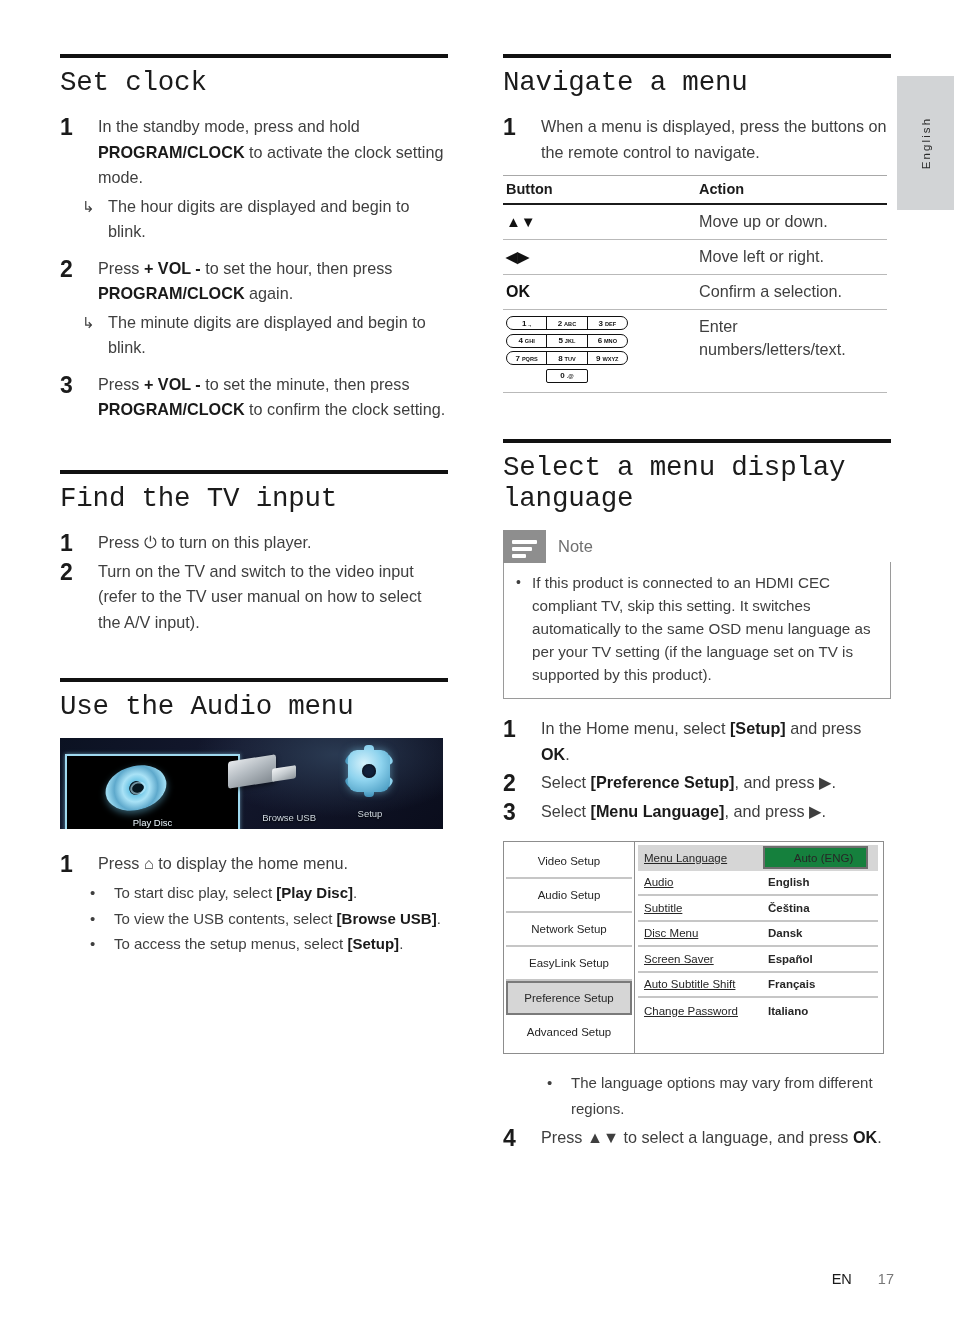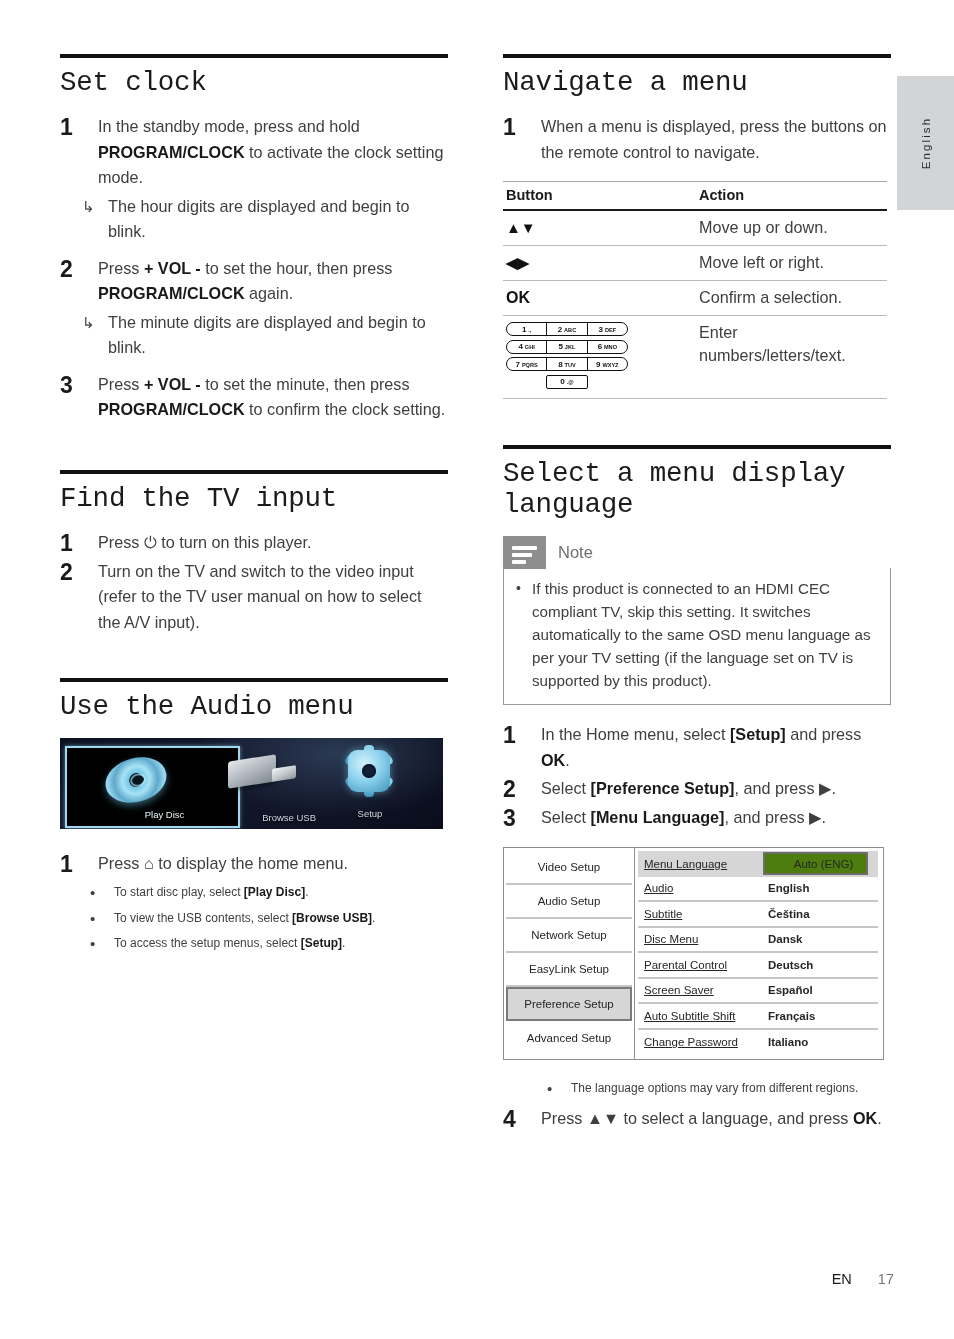--- a/index.html
+++ b/index.html
@@ -103,47 +103,46 @@
   .sub-bullet .dot {
     flex: 0 0 30px;
     font-size: 15px;
     line-height: 25.5px;
     color: #3f3f3f;
     text-align: left;
     padding-left: 6px;
   }
   .sub-bullet .txt {
     flex: 1 1 auto;
-    font-size: 12px;
+    font-size: 15px;
     line-height: 25.5px;
     color: #3f3f3f;
   }
   .sub-bullet .txt b { color:#1a1a1a; font-weight:bold; }
 
   .gap-sm { height: 11px; }
 
   
   .home-img {
     position: relative;
     width: 383px; height: 91px;
     background:
       radial-gradient(ellipse 200px 90px at 72% 18%, #2a3a52 0%, rgba(42,58,82,0) 70%),
       radial-gradient(ellipse 150px 70px at 18% 85%, #1a2640 0%, rgba(26,38,64,0) 70%),
       linear-gradient(135deg, #0b1222 0%, #14182e 40%, #0a0d1c 100%);
     overflow: hidden;
     margin-bottom: 22px;
   }
   .tile-disc {
     position: absolute;
-    left: 5px; top: 8px;
+    left: 5px; top: 16px;
     width: 175px; height: 82px;
     background: #000;
     border: 2px solid #9fd9ef;
     box-shadow: 0 0 4px rgba(150,215,240,.6);
-    padding-left: 12px;
   }
   .disc {
     position: absolute;
     left: 38px; top: 10px;
     width: 62px; height: 44px;
     border-radius: 50%;
     background:
       radial-gradient(circle at 50% 50%, #0b2330 0%, #0b2330 17%, #6fc6e6 19%, #a9e2f6 36%, #5ea9cc 58%, #9fdcf2 78%, #4d90b4 100%);
     transform: rotate(-12deg) skewX(-4deg);
     box-shadow: 0 3px 7px rgba(110,200,235,.45);
@@ -224,21 +223,21 @@
     left: 268px; bottom: 10px;
     width: 84px; text-align: center;
     font-size: 9.5px; color: #cfd8e0;
     text-shadow: 0 1px 2px #000;
   }
 
   
   table.nav {
     width: 384px;
     border-collapse: collapse;
-    margin-top: 16px;
+    margin-top: 10px;
   }
   table.nav th {
     text-align: left;
     font-size: 14.5px;
     font-weight: bold;
     color: #1b1b1b;
     padding: 5px 0 6px 3px;
     border-top: 1.2px solid #a8a8a8;
     border-bottom: 2.4px solid #1b1b1b;
   }
@@ -373,21 +372,21 @@
     position: relative;
   }
   .sr-row:last-child { border-bottom: none; }
   .sr-row.sel { background: #d6d6d6; border-bottom: none; }
   .sr-name { padding-left: 6px; width: 122px; text-decoration: underline; }
   .sr-val  { padding-left: 8px; }
   .sr-row.sel .sr-val {
     position: absolute;
     left: 125px; top: 1px;
     width: 105px; height: 23px;
-    background: #4d7c0f;
+    background: #15803d;
     border: 2.4px solid #6d6d6d;
     display: flex; align-items: center; justify-content: center;
     padding-left: 16px;
   }
   .sr-val.bold { font-weight: bold; }
 
   
   .footer {
     position: absolute;
     left: 0; right: 0;
@@ -614,24 +613,20 @@
           </div>
           <div class="sr-row">
             <div class="sr-name">Subtitle</div>
             <div class="sr-val bold">Čeština</div>
           </div>
           <div class="sr-row">
             <div class="sr-name">Disc Menu</div>
             <div class="sr-val bold">Dansk</div>
           </div>
           <div class="sr-row">
-            <div class="sr-name">Parental Control</div>
-            <div class="sr-val bold">Deutsch</div>
-          </div>
-          <div class="sr-row">
             <div class="sr-name">Screen Saver</div>
             <div class="sr-val bold">Español</div>
           </div>
           <div class="sr-row">
             <div class="sr-name">Auto Subtitle Shift</div>
             <div class="sr-val bold">Français</div>
           </div>
           <div class="sr-row">
             <div class="sr-name">Change Password</div>
             <div class="sr-val bold">Italiano</div>

